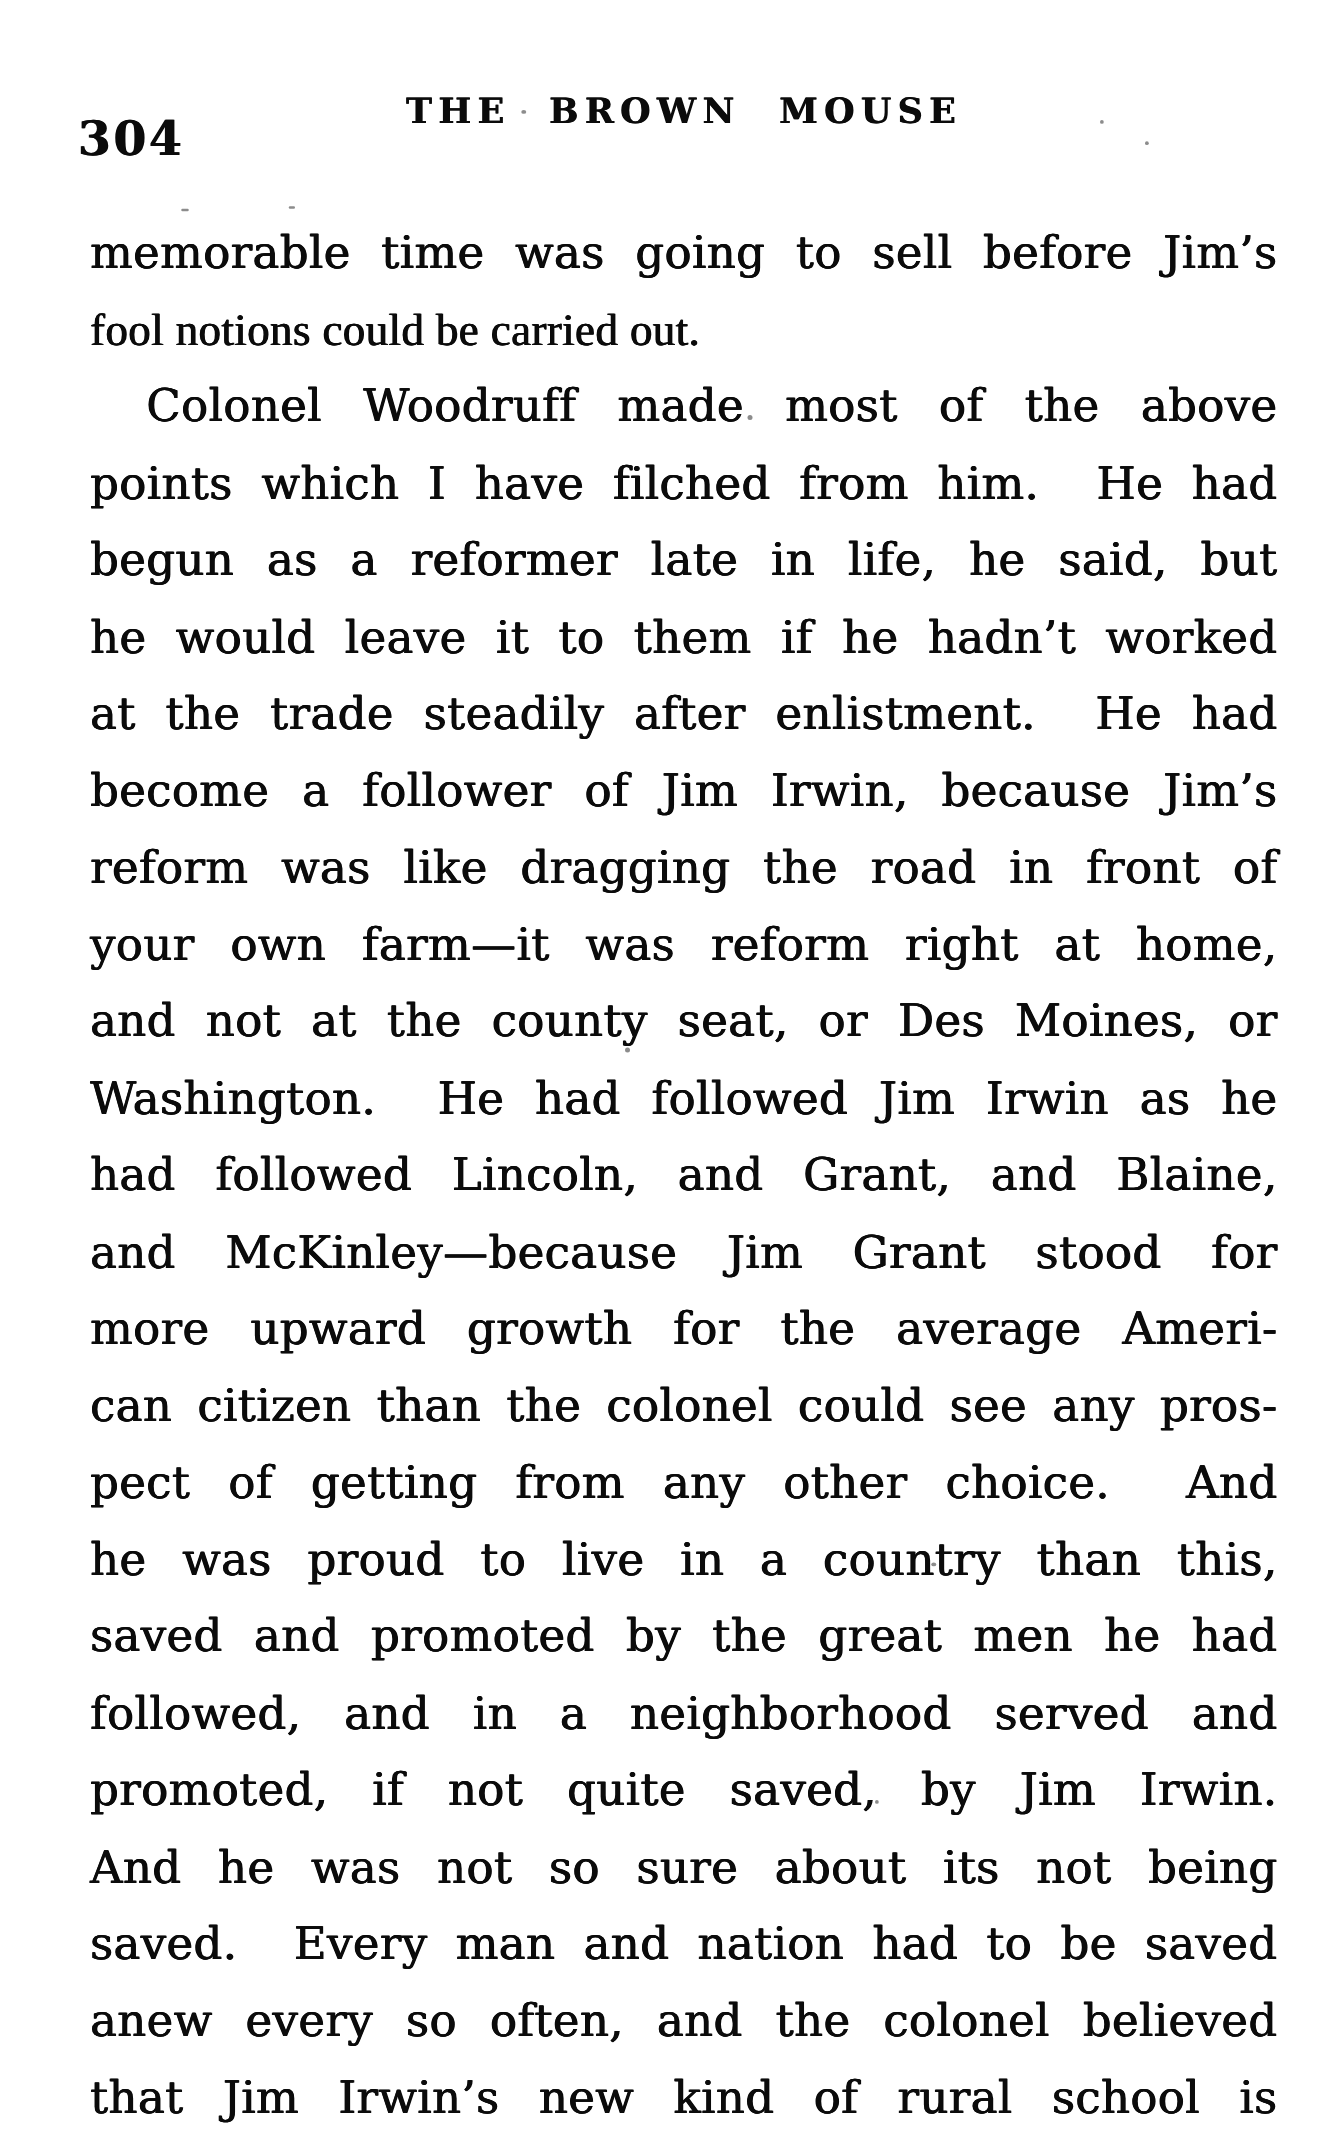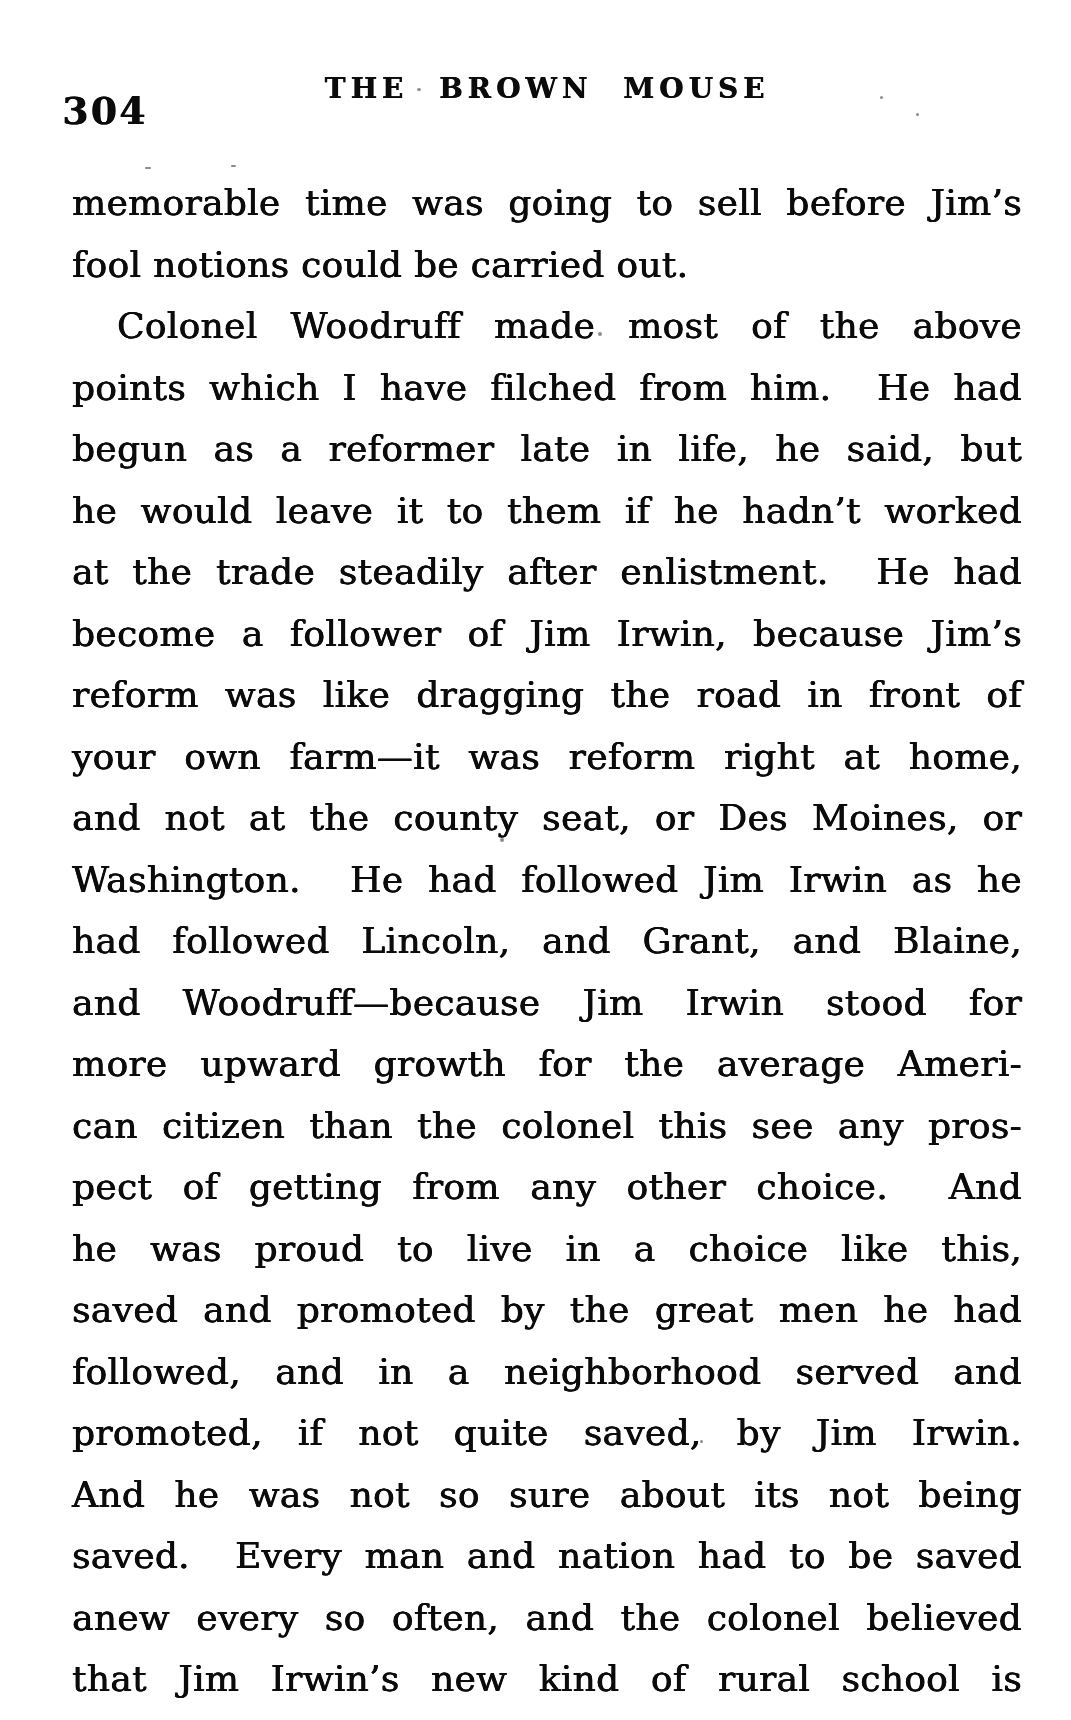--- a/index.html
+++ b/index.html
@@ -56,20 +56,21 @@
     text-shadow: 0.45px 0 0 currentColor, -0.3px 0 0 currentColor;
   }
   .line {
     height: 61.5px;
     text-align: justify;
     text-align-last: justify;
     white-space: normal;
   }
   .line.no-justify {
     text-align-last: left;
+    font-family: Liberation Serif, serif;
   }
   .line.indented {
     text-indent: 45px;
   }
   .speck {
     position: absolute;
     background: #2e2e2e;
     border-radius: 50%;
     opacity: 0.55;
   }
@@ -91,25 +92,25 @@
       <div class="line">points which I have filched from him.&nbsp; He had</div>
       <div class="line">begun as a reformer late in life, he said, but</div>
       <div class="line">he would leave it to them if he hadn’t worked</div>
       <div class="line">at the trade steadily after enlistment.&nbsp; He had</div>
       <div class="line">become a follower of Jim Irwin, because Jim’s</div>
       <div class="line">reform was like dragging the road in front of</div>
       <div class="line">your own farm—it was reform right at home,</div>
       <div class="line">and not at the county seat, or Des Moines, or</div>
       <div class="line">Washington.&nbsp; He had followed Jim Irwin as he</div>
       <div class="line">had followed Lincoln, and Grant, and Blaine,</div>
-      <div class="line">and Woodruff—because Jim Irwin stood for</div>
+      <div class="line">and McKinley—because Jim Grant stood for</div>
       <div class="line">more upward growth for the average Ameri-</div>
-      <div class="line">can citizen than the colonel this see any pros-</div>
+      <div class="line">can citizen than the colonel could see any pros-</div>
       <div class="line">pect of getting from any other choice.&nbsp; And</div>
-      <div class="line">he was proud to live in a choice like this,</div>
+      <div class="line">he was proud to live in a country than this,</div>
       <div class="line">saved and promoted by the great men he had</div>
       <div class="line">followed, and in a neighborhood served and</div>
       <div class="line">promoted, if not quite saved, by Jim Irwin.</div>
       <div class="line">And he was not so sure about its not being</div>
       <div class="line">saved.&nbsp; Every man and nation had to be saved</div>
       <div class="line">anew every so often, and the colonel believed</div>
       <div class="line">that Jim Irwin’s new kind of rural school is</div>
     </div>
 
   <div class="speck" style="left:417px; top:88px;  width:4px; height:3px;"></div>

